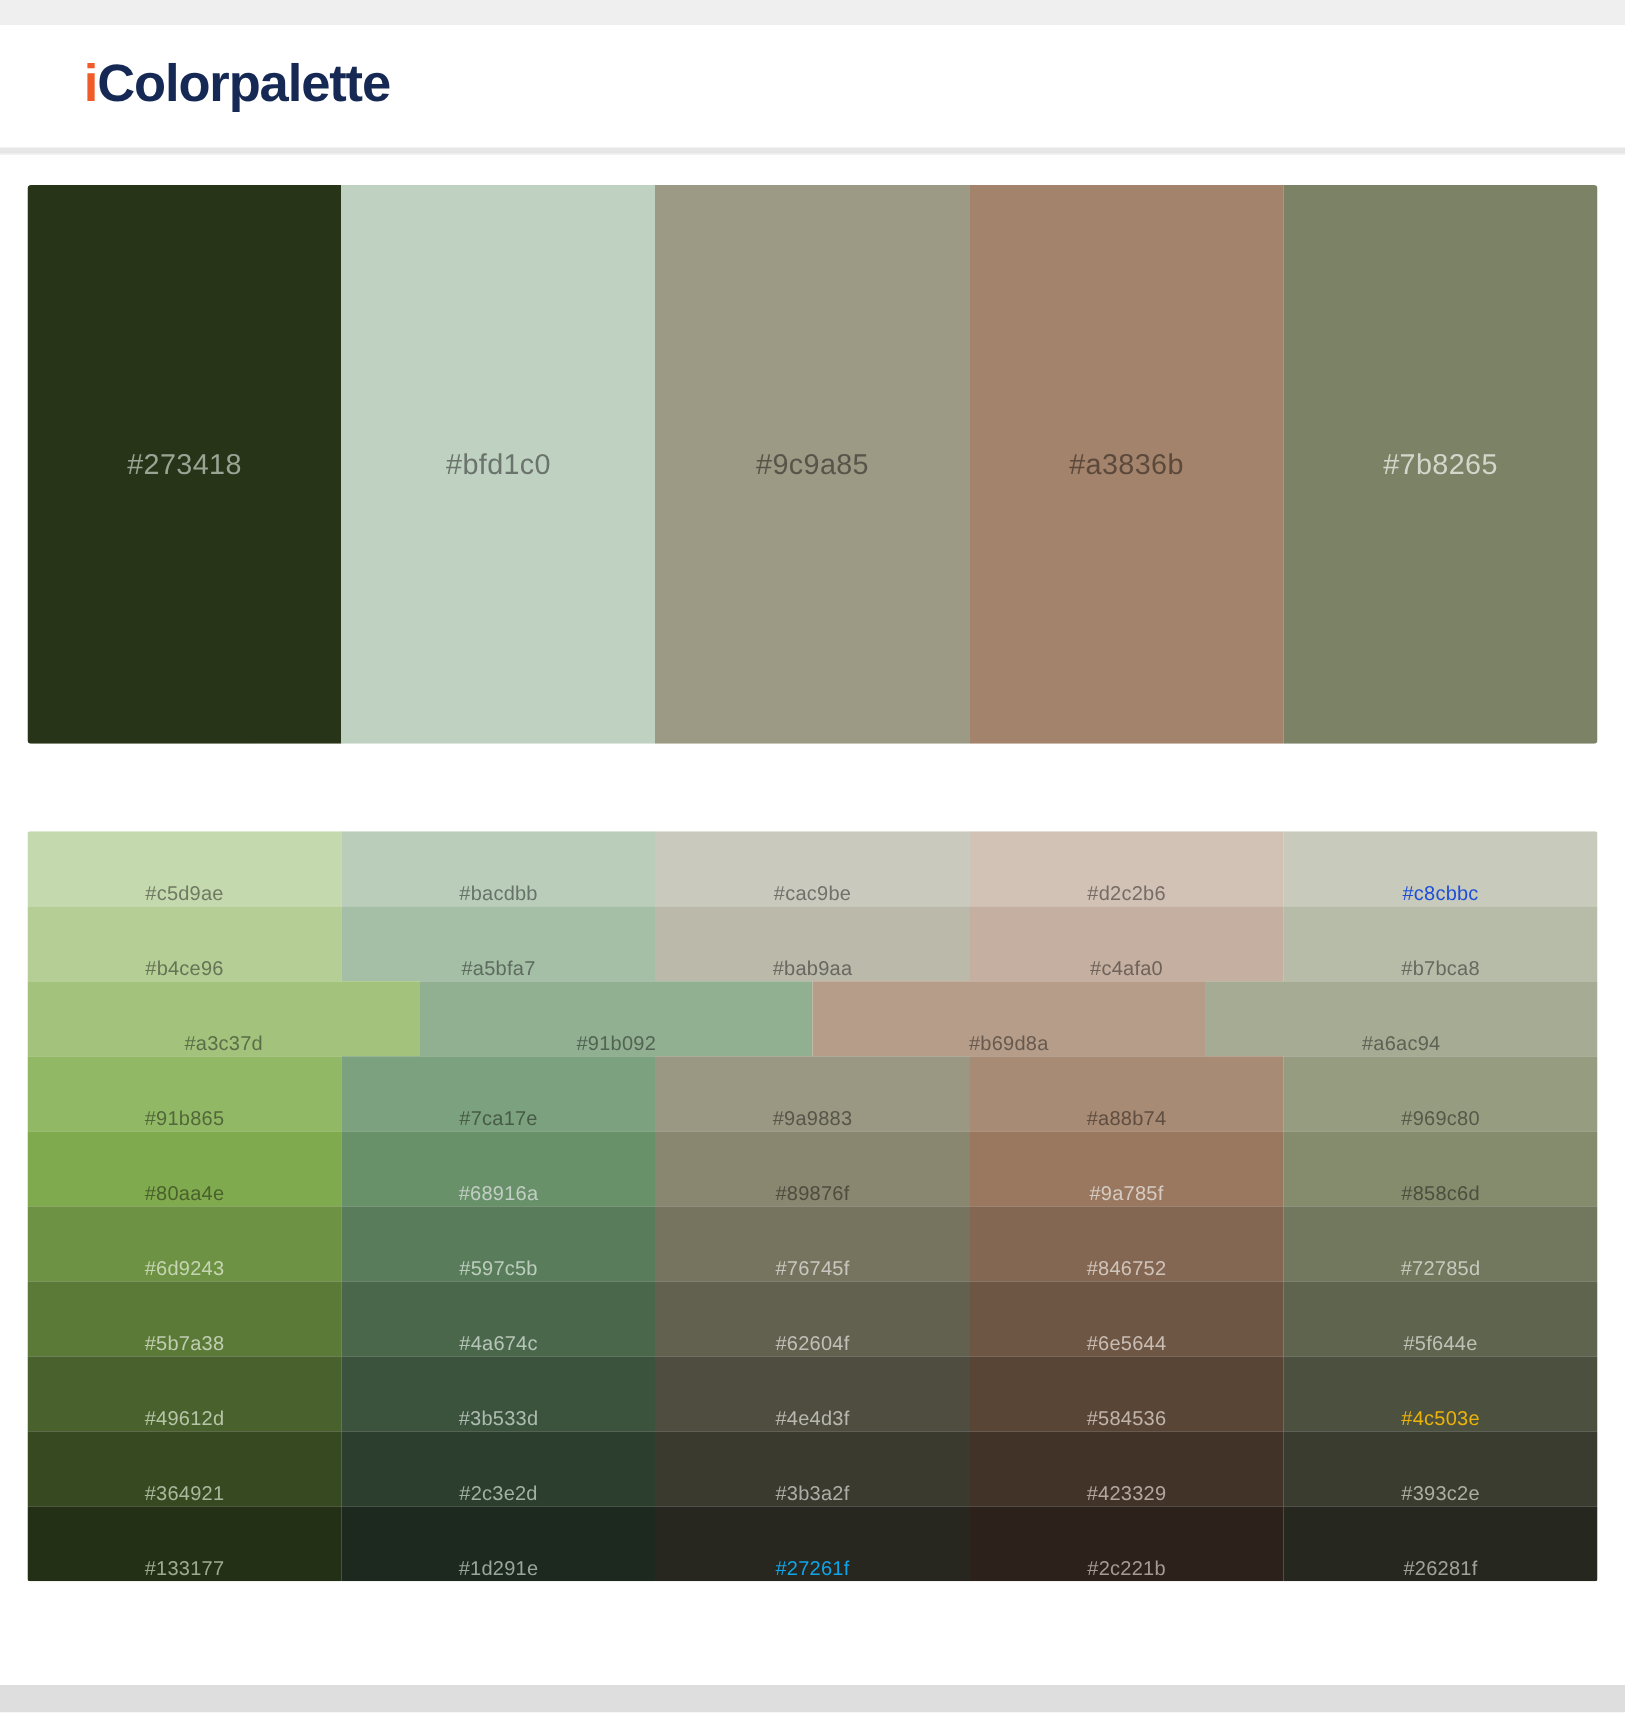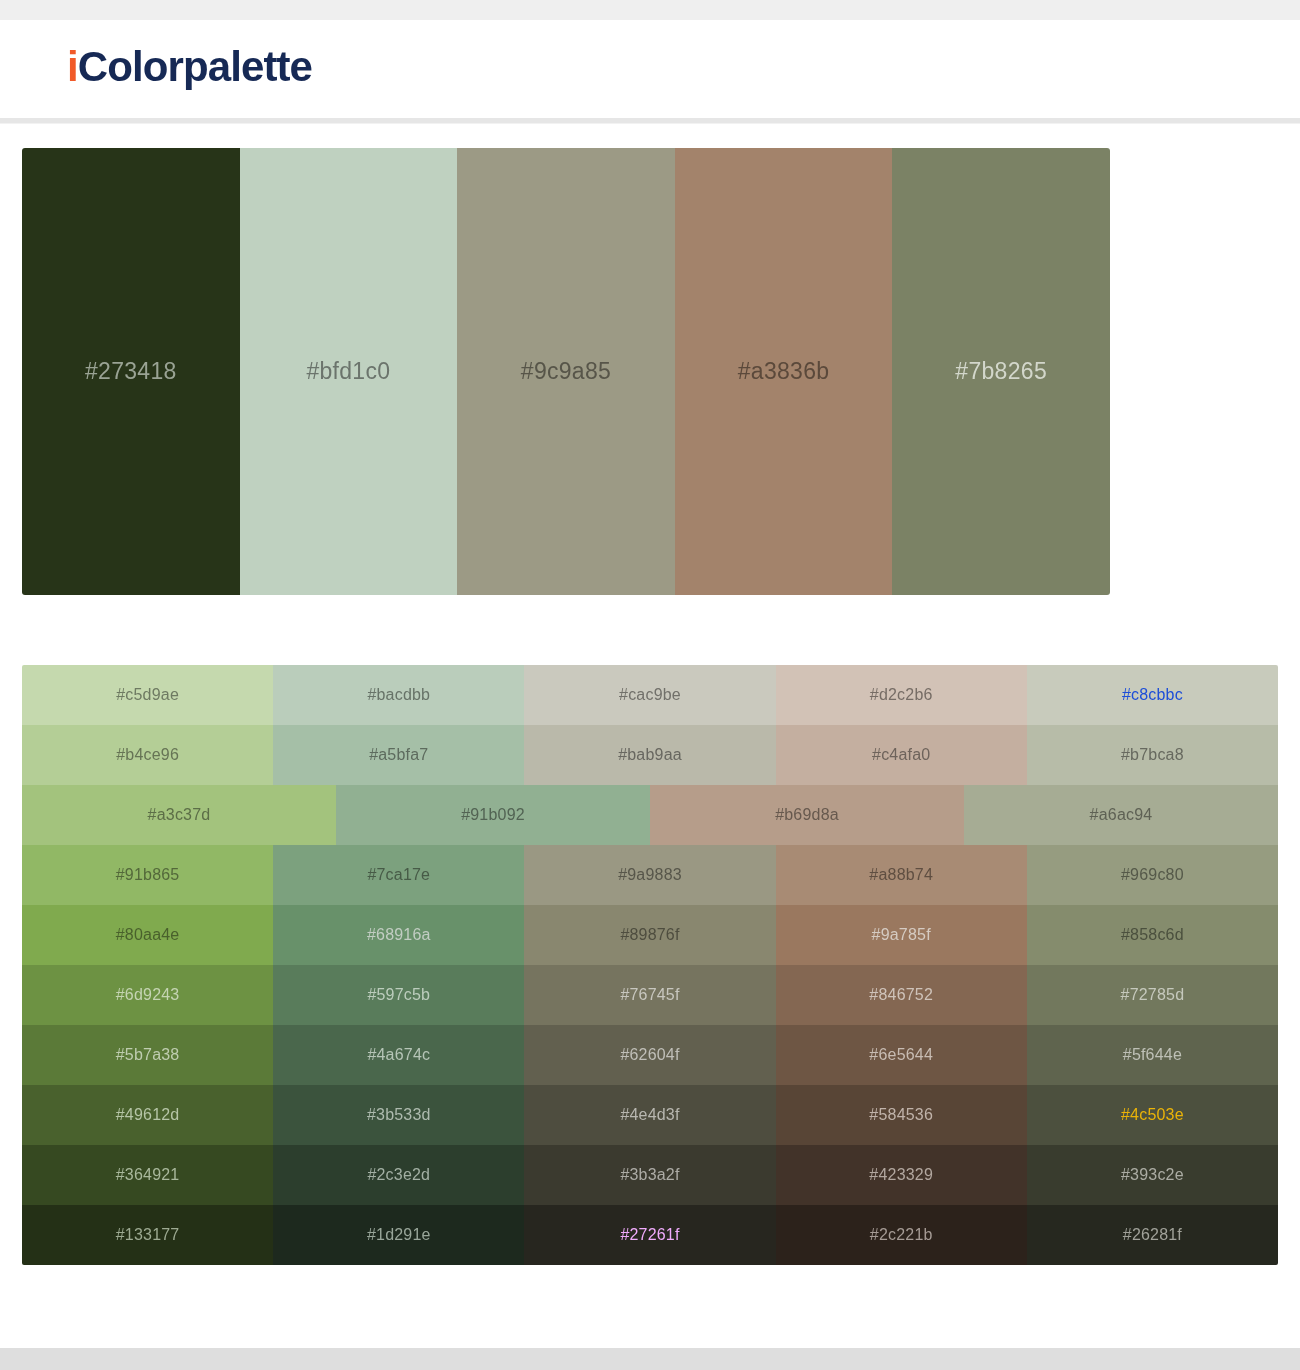--- a/index.html
+++ b/index.html
@@ -76,21 +76,21 @@
     width: 1300px;
     height: 1px;
     background: #f2f2f2;
   }
 
   
   .main-swatches {
     position: absolute;
     left: 22px;
     top: 148px;
-    width: 1088px;
+    width: 1256px;
     height: 447px;
     display: flex;
     border-radius: 3px;
     overflow: hidden;
   }
   .main-swatch {
     flex: 1 1 0;
     position: relative;
     display: flex;
     align-items: center;
@@ -114,21 +114,21 @@
     border-radius: 2px;
     overflow: hidden;
   }
   .shade-row {
     flex: 1 1 0;
     display: flex;
   }
   .shade-cell {
     flex: 1 1 0;
     display: flex;
-    align-items: center;
+    align-items: flex-end;
     justify-content: center;
     position: relative;
   }
   .shade-cell .shade-label {
     font-size: 16px;
     letter-spacing: 0.2px;
   }
 
   
   .footer-band {
@@ -324,21 +324,21 @@
       </div>
     </div>
     <div class="shade-row">
       <div class="shade-cell" style="background: rgb(36, 48, 22);">
         <span class="shade-label" style="color: rgb(157, 170, 146);">#133177</span>
       </div>
       <div class="shade-cell" style="background: rgb(29, 41, 30);">
         <span class="shade-label" style="color: rgb(153, 166, 154);">#1d291e</span>
       </div>
       <div class="shade-cell" style="background: rgb(39, 38, 31);">
-        <span class="shade-label" style="color: #f0abfc;">#27261f</span>
+        <span class="shade-label" style="color: #0ea5e9;">#27261f</span>
       </div>
       <div class="shade-cell" style="background: rgb(44, 34, 27);">
         <span class="shade-label" style="color: rgb(165, 155, 149);">#2c221b</span>
       </div>
       <div class="shade-cell" style="background: rgb(38, 40, 31);">
         <span class="shade-label" style="color: rgb(161, 162, 154);">#26281f</span>
       </div>
     </div>
   </div>
 

